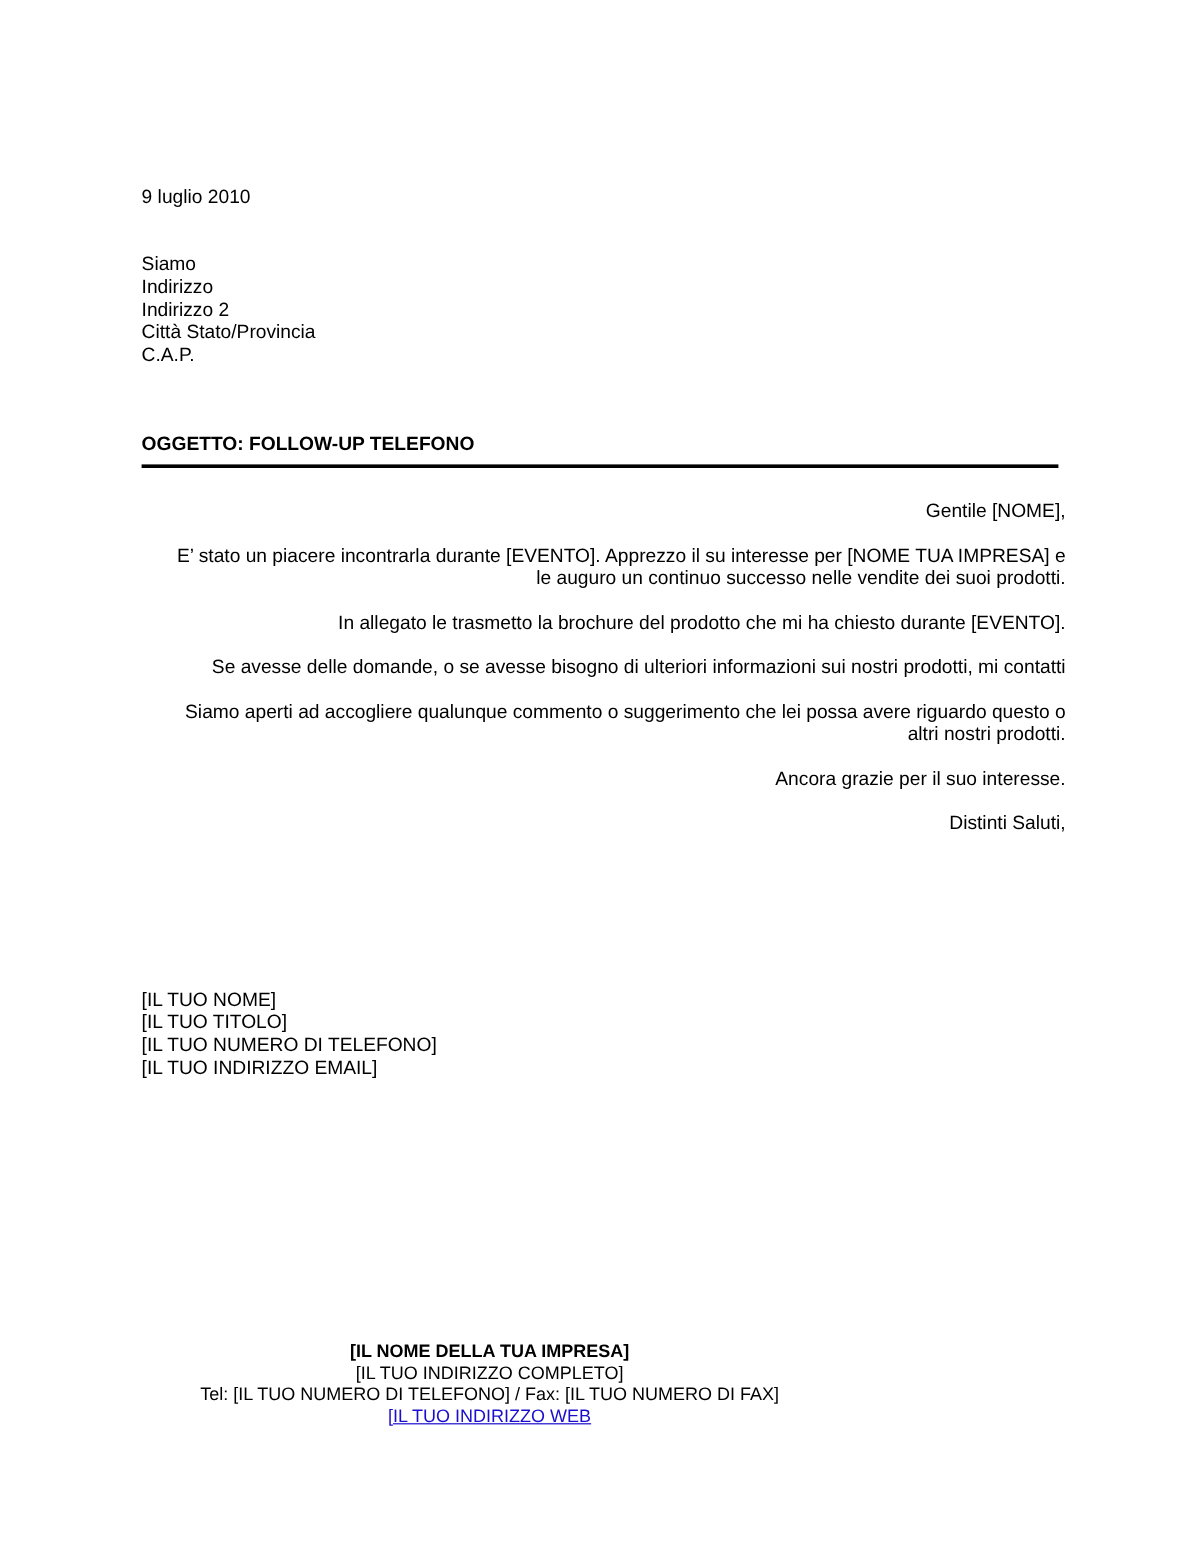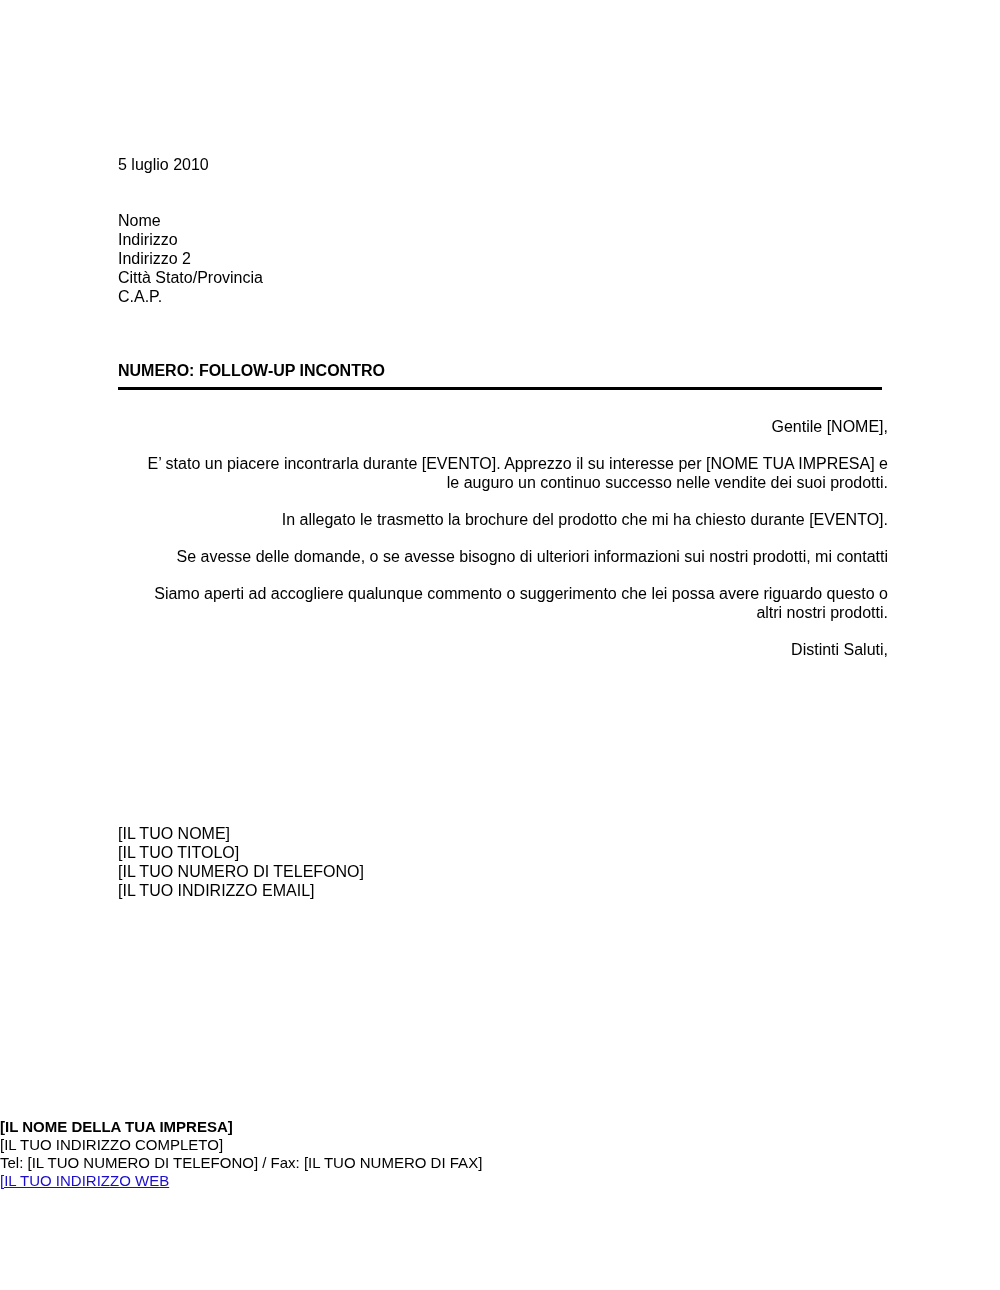--- a/index.html
+++ b/index.html
@@ -58,65 +58,68 @@
     .signature {
       top: 792px;
       margin-top: 32px;
     }
     .signature div { height: 19px; line-height: 19px; }
     .footer {
       position: absolute;
       left: 0;
       top: 1118px;
       width: 816px;
-      text-align: left;
+      text-align: center;
       font-size: 15px;
     }
     .footer div { line-height: 18px; height: 18px; }
     .footer .company { font-weight: bold; }
     .footer a {
       color: #1a0dcc;
       text-decoration: underline;
     }
   </style>
 </head>
 <body>
 
 <div class="page">
 
-  <div class="abs date">5 luglio 2010</div>
+  <div class="abs date">9 luglio 2010</div>
 
   <div class="abs recipient">
-    <div>Nome</div>
+    <div>Siamo</div>
     <div>Indirizzo</div>
     <div>Indirizzo 2</div>
     <div>Città Stato/Provincia</div>
     <div>C.A.P.</div>
   </div>
 
-  <div class="abs subject">NUMERO: FOLLOW-UP INCONTRO</div>
+  <div class="abs subject">OGGETTO: FOLLOW-UP TELEFONO</div>
   <div class="rule"></div>
 
   <div class="body-block">
     <p class="para">
       <span class="line">Gentile [NOME],</span>
     </p>
     <p class="para">
       <span class="line">E’ stato un piacere incontrarla durante [EVENTO]. Apprezzo il su interesse per [NOME TUA IMPRESA] e</span>
       <span class="line">le auguro un continuo successo nelle vendite dei suoi prodotti.</span>
     </p>
     <p class="para">
       <span class="line">In allegato le trasmetto la brochure del prodotto che mi ha chiesto durante [EVENTO].</span>
     </p>
     <p class="para">
       <span class="line">Se avesse delle domande, o se avesse bisogno di ulteriori informazioni sui nostri prodotti, mi contatti</span>
     </p>
     <p class="para">
       <span class="line">Siamo aperti ad accogliere qualunque commento o suggerimento che lei possa avere riguardo questo o</span>
       <span class="line">altri nostri prodotti.</span>
+    </p>
+    <p class="para">
+      <span class="line">Ancora grazie per il suo interesse.</span>
     </p>
     <p class="para">
       <span class="line">Distinti Saluti,</span>
     </p>
   </div>
 
   <div class="abs signature">
     <div>[IL TUO NOME]</div>
     <div>[IL TUO TITOLO]</div>
     <div>[IL TUO NUMERO DI TELEFONO]</div>

